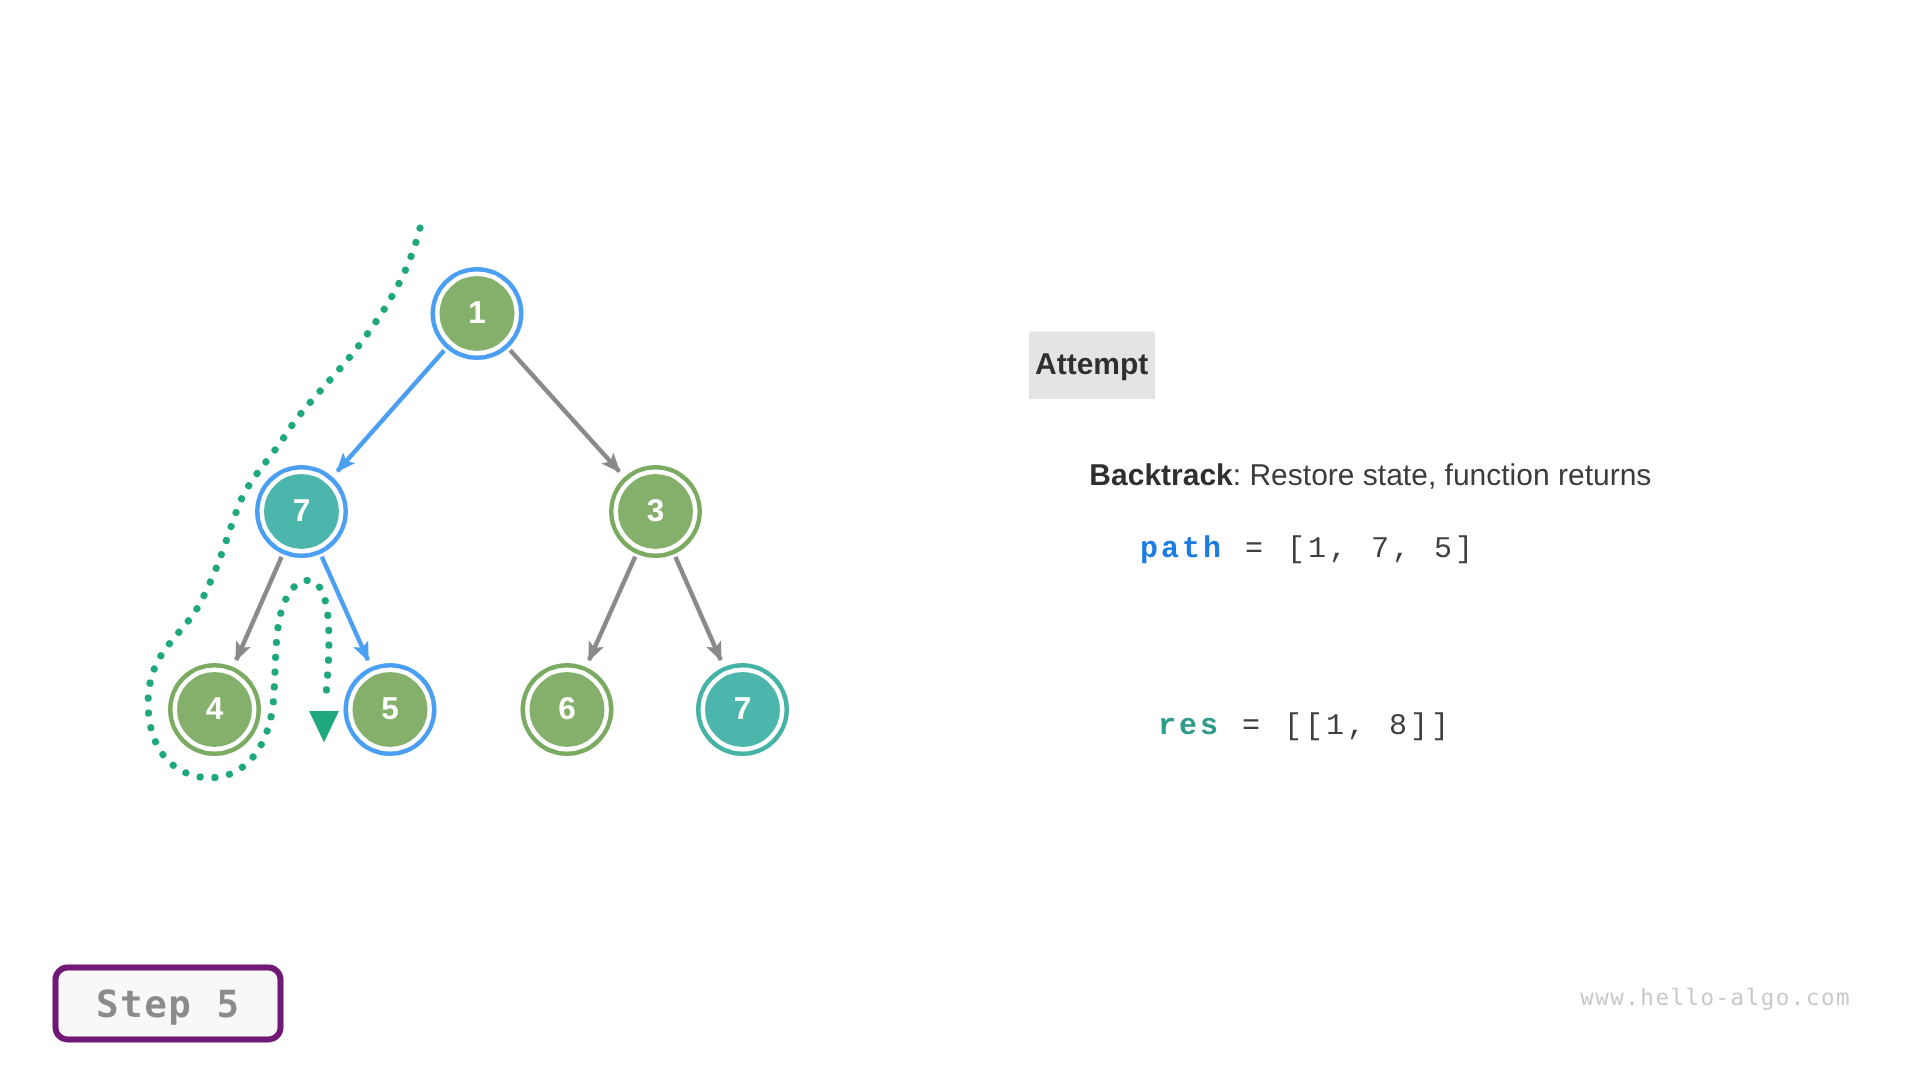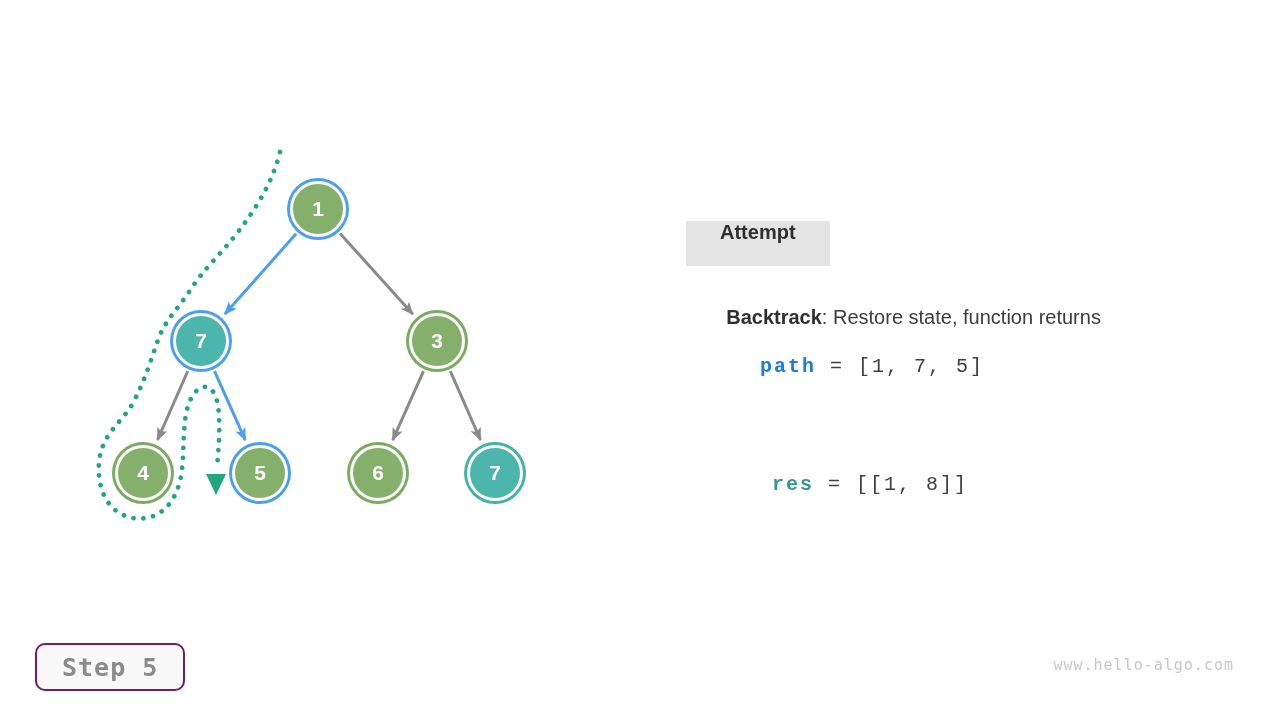--- a/index.html
+++ b/index.html
@@ -26,27 +26,26 @@
     font-weight: 600;
     box-sizing: content-box;
   }
   .attempt-box {
     position: absolute;
     left: 686px;
     top: 221px;
     height: 45px;
     display: inline-flex;
     align-items: center;
-    padding: 0 34px;
+    padding: 0 4px;
     border-radius: 0;
     background: var(--hl-bg, #e4e4e4);
     font-size: 20px;
     color: var(--text-dark, #3c3c3c);
     white-space: pre;
-    flex-direction: column;
   }
   .text-line {
     position: absolute;
     left: 704px;
     font-size: 20px;
     color: var(--text-dark, #3c3c3c);
     white-space: pre;
   }
   .bold-label { font-weight: bold; color: #2f2f2f; }
   .code-line {
@@ -62,21 +61,21 @@
   .code-var-teal { color: var(--code-teal, #2f9c8a); font-weight: bold; margin-left: 12px; }
   .step-badge {
     position: absolute;
     left: 35px;
     top: 643px;
     height: 44px;
     display: inline-flex;
     align-items: center;
     padding: 0 25px;
     background: #f8f8f8;
-    border: 2px solid #701a75;
+    border: 4px solid #701a75;
     border-radius: 10px;
     font-family: "DejaVu Sans Mono", monospace;
     font-size: 25px;
     font-weight: bold;
     color: #8b8b8b;
     letter-spacing: 1px;
   }
   .watermark {
     position: absolute;
     right: 46px;

